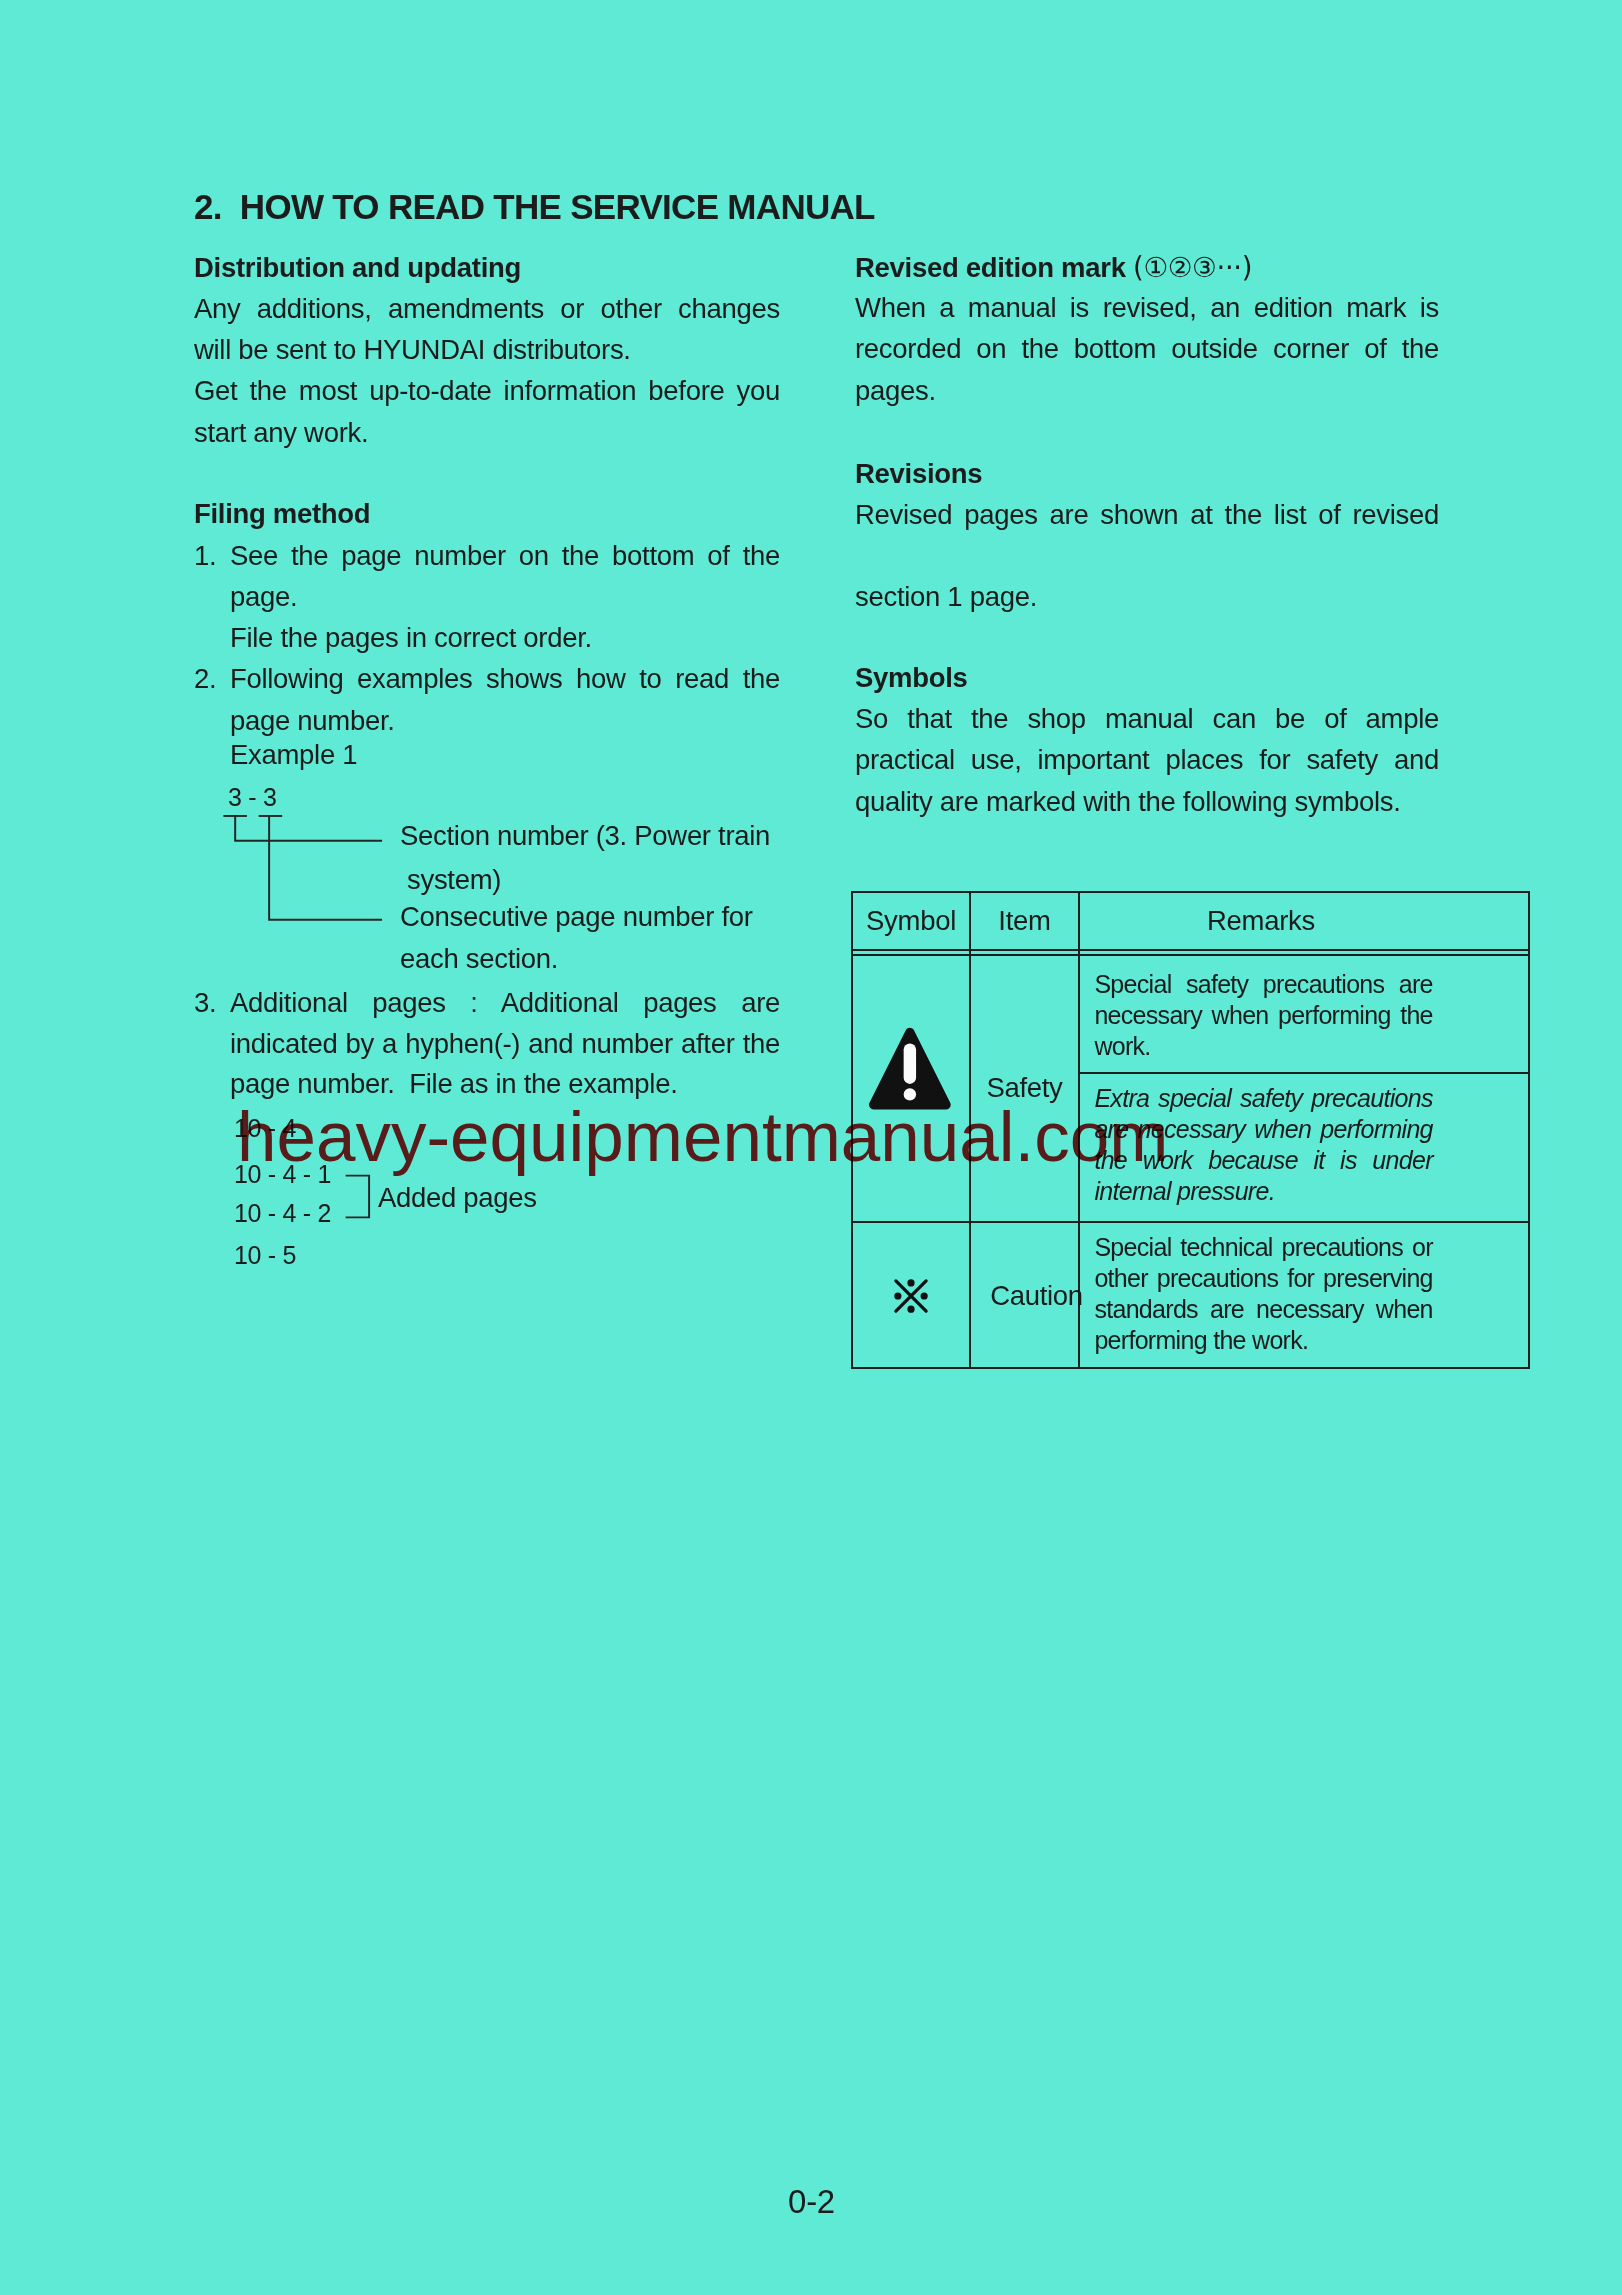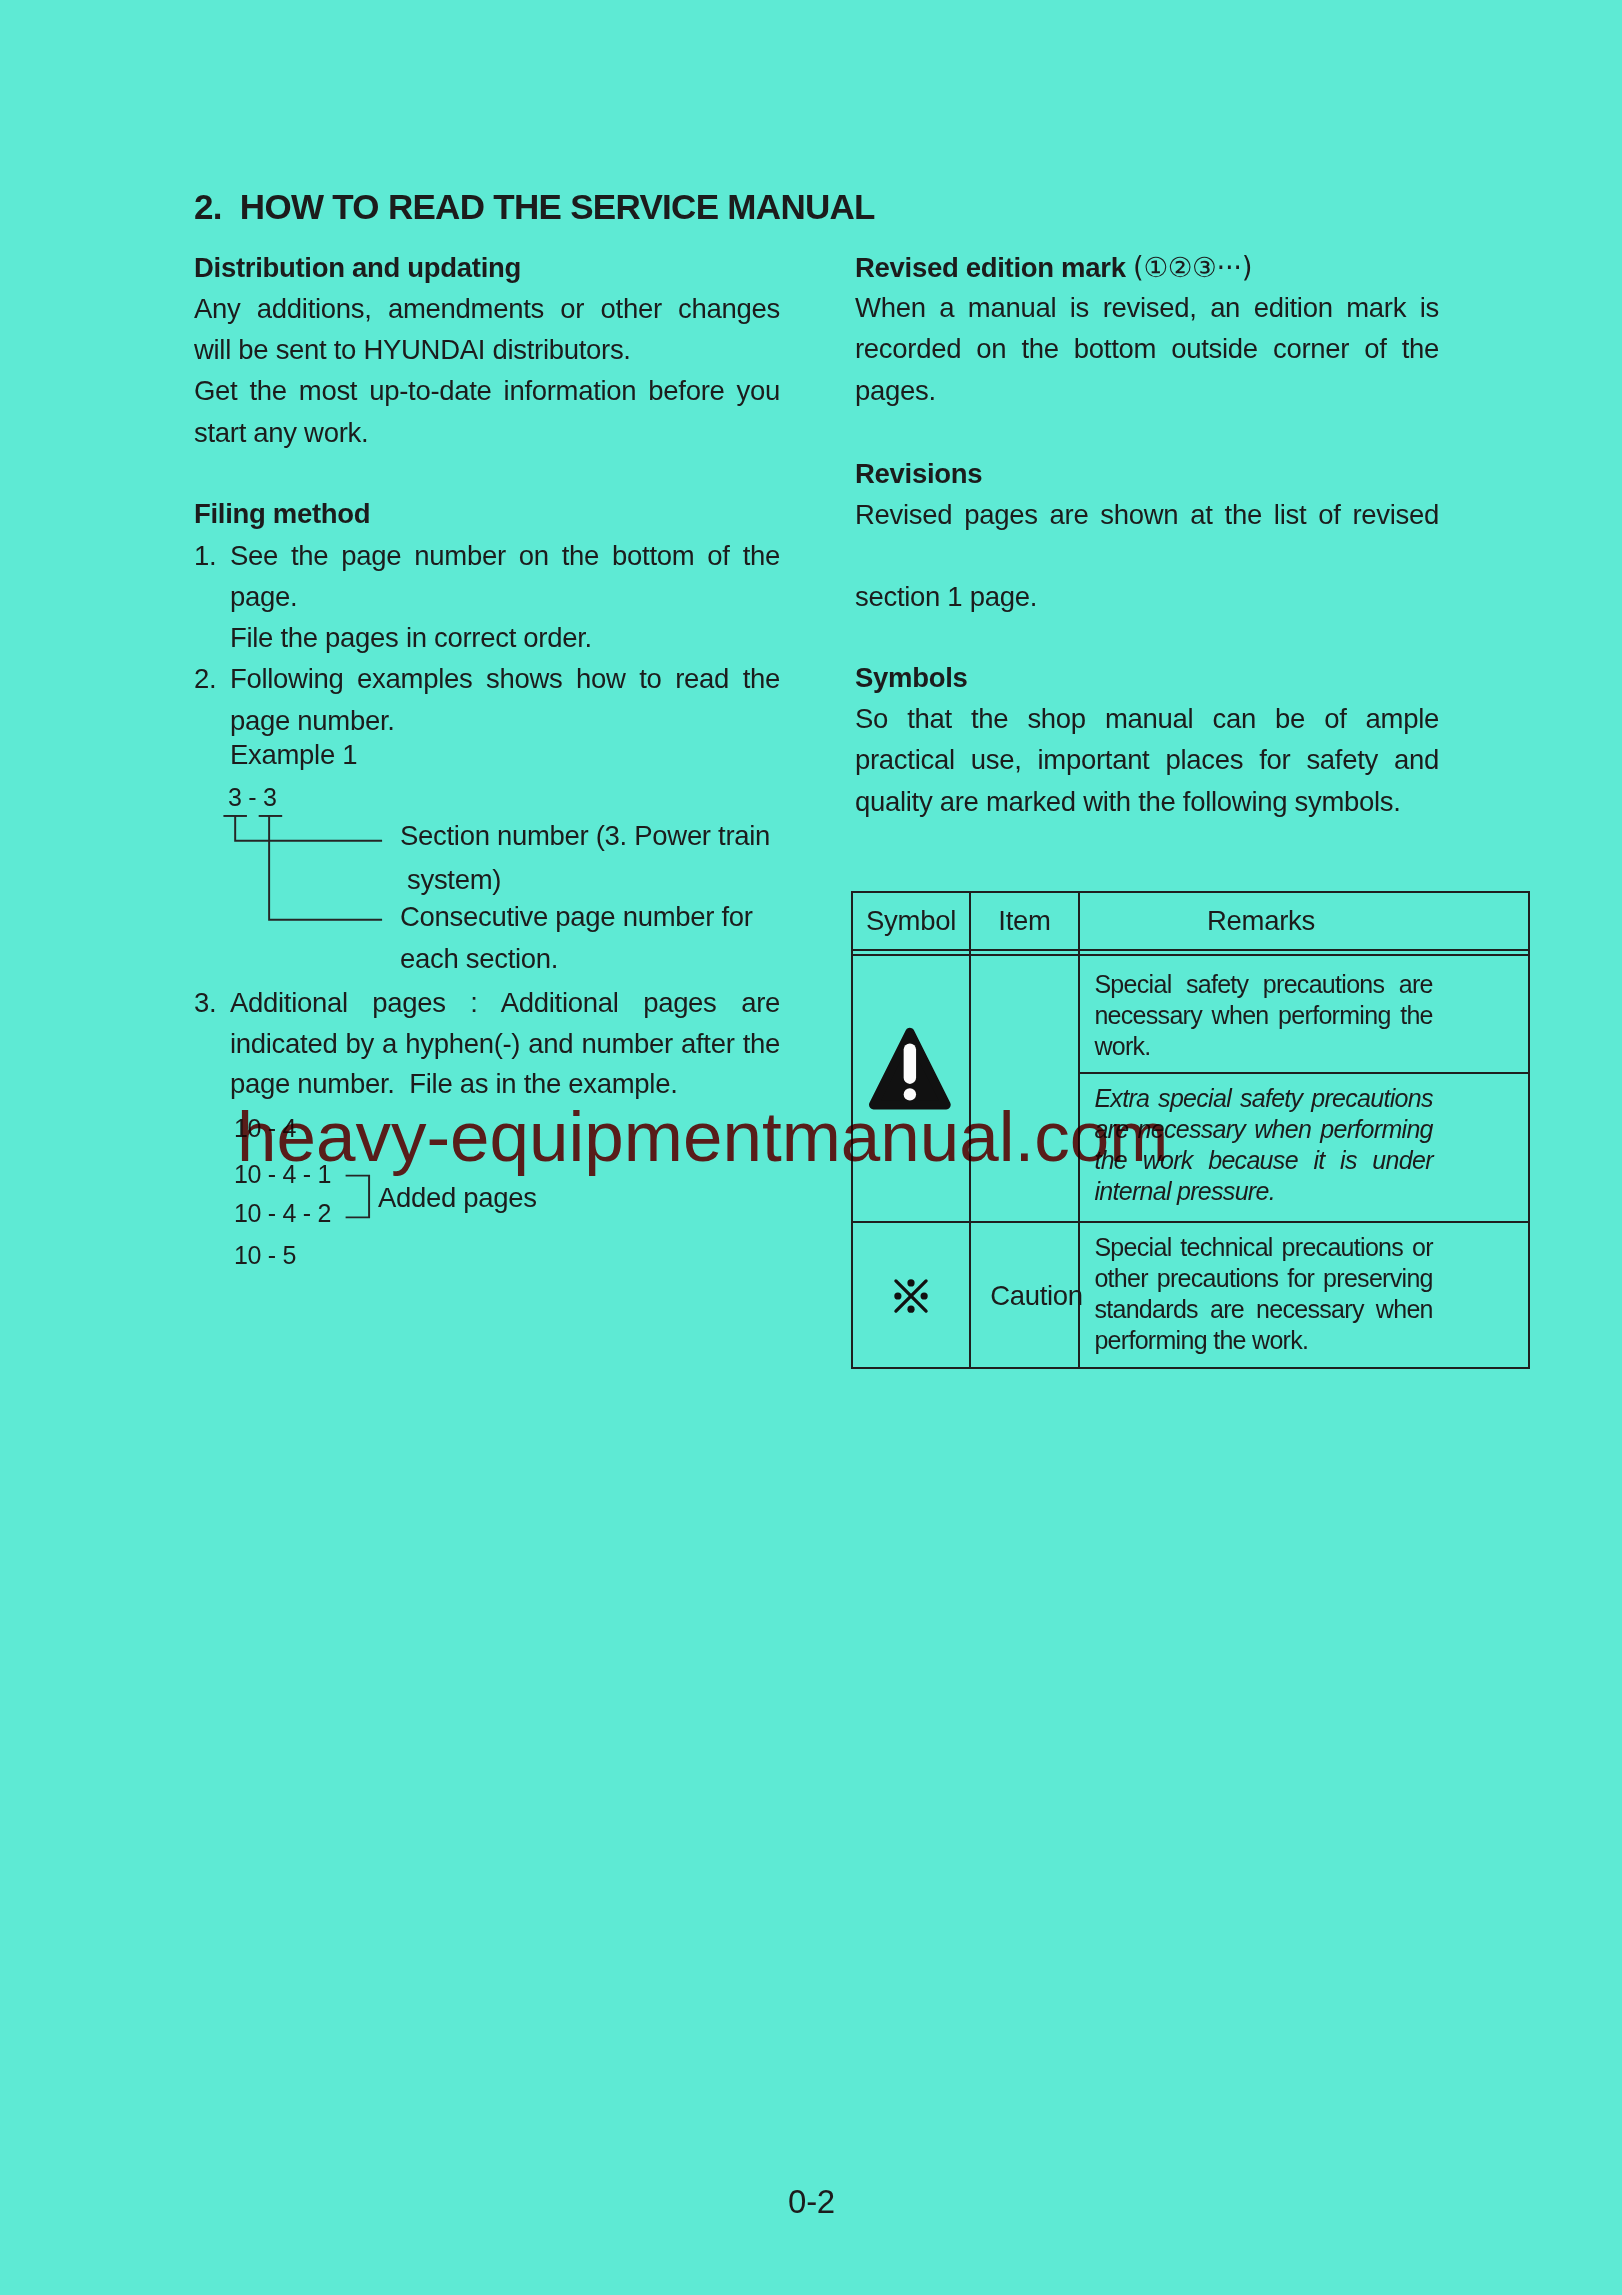--- a/index.html
+++ b/index.html
@@ -118,20 +118,21 @@
     <div class="cell head" style="left:118px; top:0; width:107px; height:56px;">Item</div>
     <div class="cell head" style="left:227px; top:0; width:362px; height:56px;">Remarks</div>
 
     <div class="cell" style="left:0; top:62px; width:116px; height:266px;">
       <svg width="85" height="85" viewBox="0 0 130 130" style="transform:translateY(-19.6px);">
         <polygon points="62.5,9 118,120 7,120" fill="#111" stroke="#111" stroke-width="14" stroke-linejoin="round"></polygon>
         <rect x="53" y="26" width="19" height="62" rx="9.5" fill="#fcfcfc"></rect>
         <circle cx="62.5" cy="104" r="9.5" fill="#fcfcfc"></circle>
       </svg>
     </div>
+    <div class="cell itemlbl" style="left:118px; top:62px; width:107px; height:266px;">Safety</div>
     <div class="remcell" style="left:227px; top:62px; width:362px; height:117px; padding:13.7px 9.2px 0 14.4px;">
       <span class="rl">Special safety precautions are</span>
       <span class="rl">necessary when performing the</span>
       <span class="rl last">work.</span>
     </div>
     <div class="remcell" style="left:227px; top:181px; width:362px; height:147px; padding:9.2px 9.2px 0 14.4px;font-style:italic;">
       <span class="rl">Extra special safety precautions</span>
       <span class="rl">are necessary when performing</span>
       <span class="rl">the work because it is under</span>
       <span class="rl last">internal pressure.</span>

